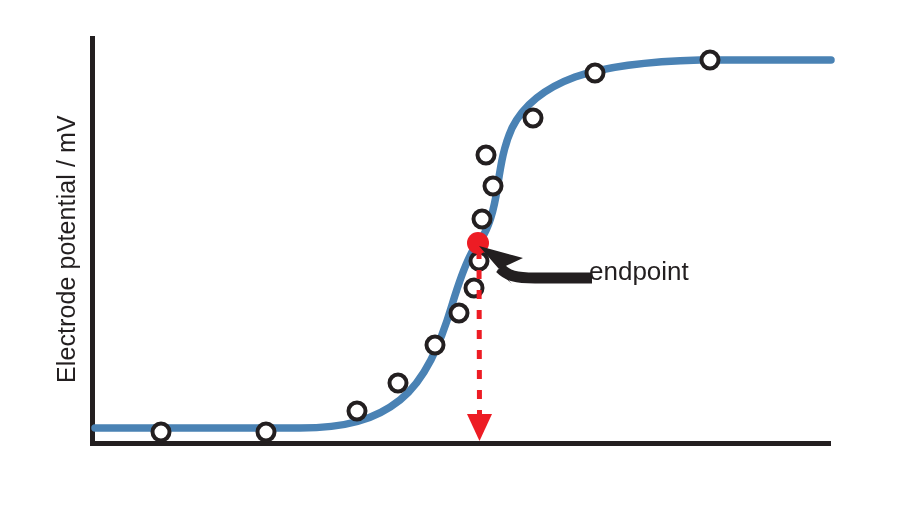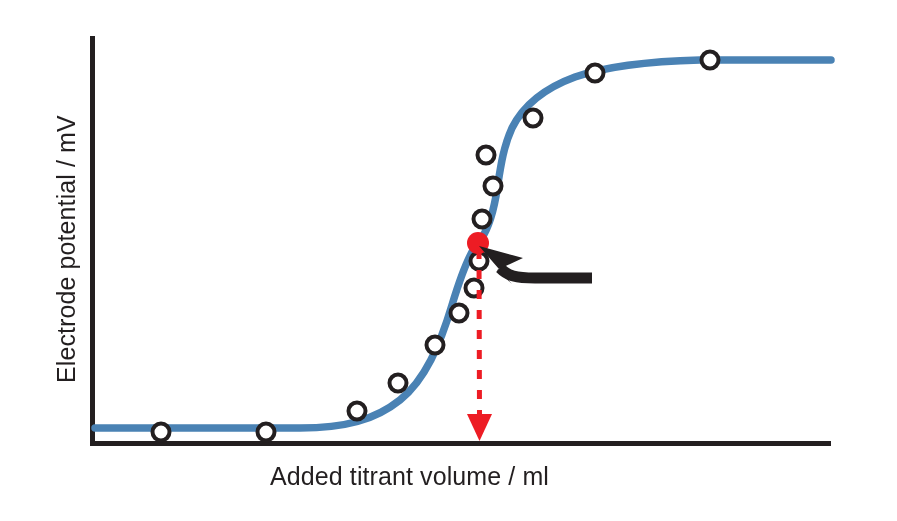--- a/index.html
+++ b/index.html
@@ -105,16 +105,16 @@
 
     <g>
       <path d="M 592,278 L 535,278 C 516,278 508,276 500,268" fill="none" stroke="#231f20" stroke-width="11" stroke-linecap="butt" stroke-linejoin="round"></path>
       <polygon points="479,246 523,258 497,270 512,284" fill="#231f20"></polygon>
     </g>
 
   </svg>
 
   <div class="axis-label" id="y-axis-label">Electrode potential / mV</div>
 
-  <div class="axis-label" id="x-axis-label">Added titrant volume / ml</div>
 
+  <div id="endpoint-label">endpoint</div>
 
 </div>
 
 </body></html>

